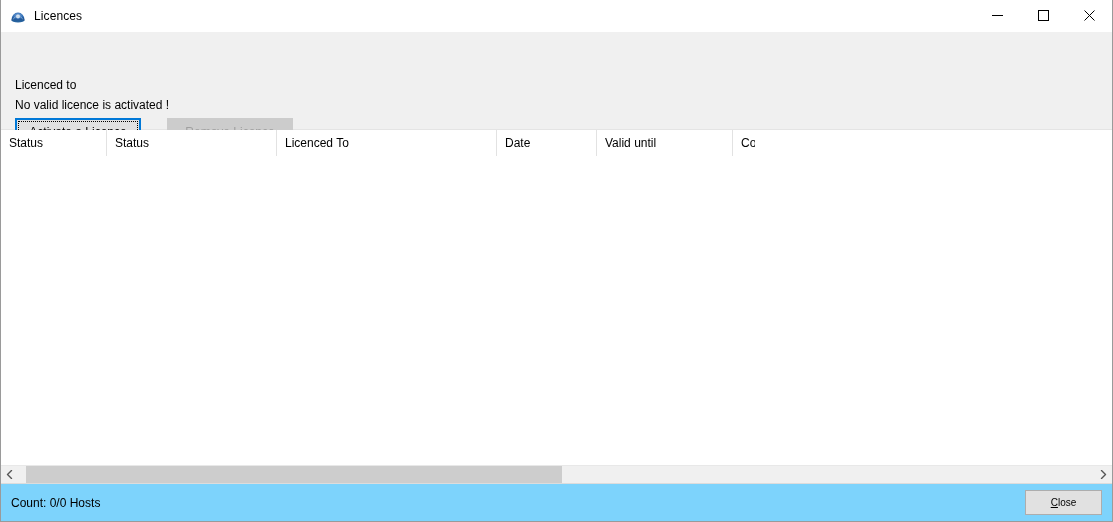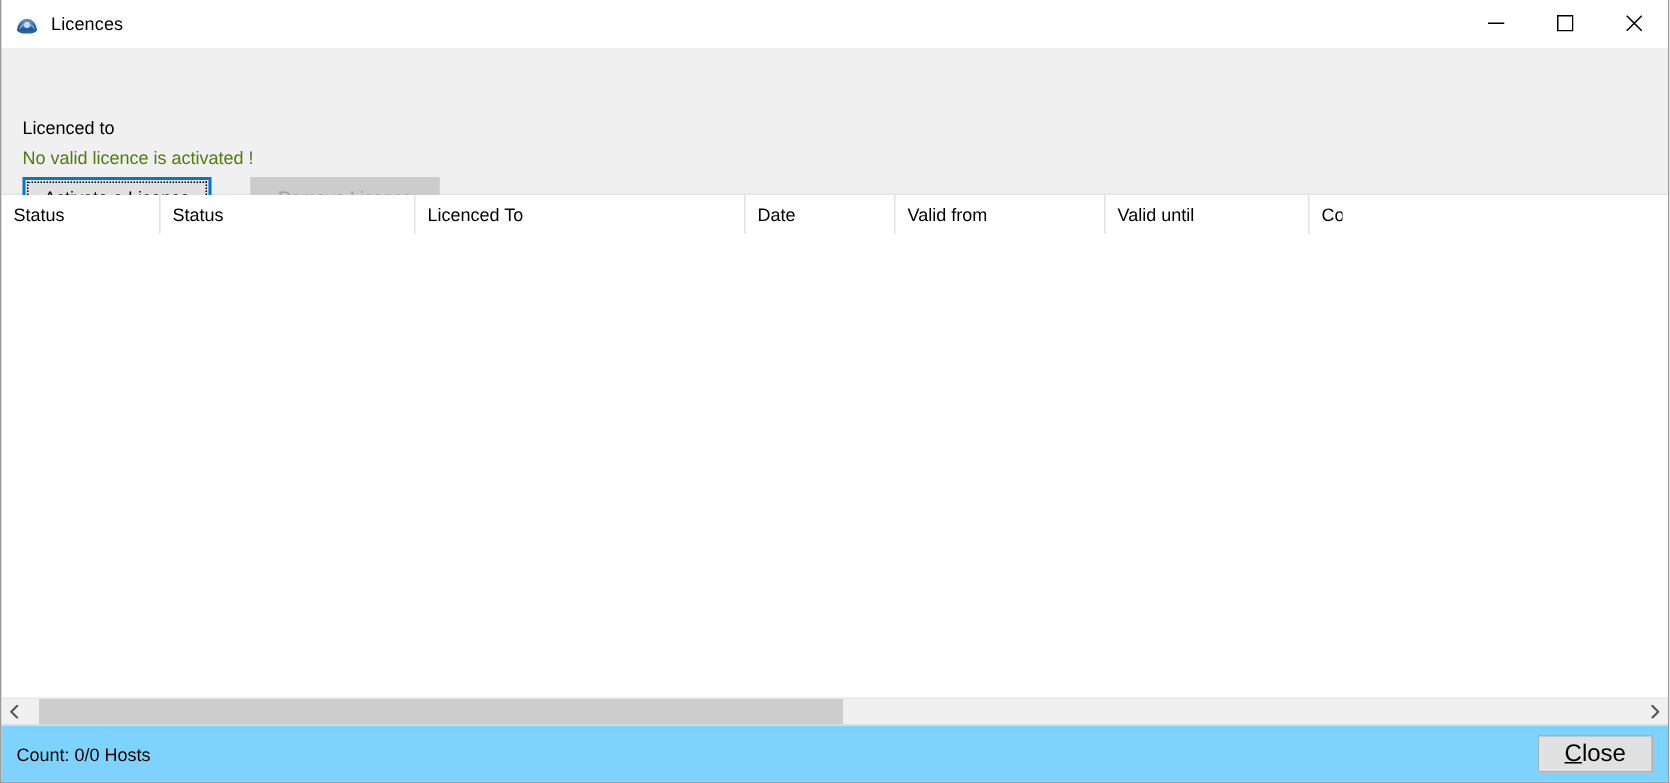--- a/index.html
+++ b/index.html
@@ -82,21 +82,21 @@
     left: 14px;
     top: 46px;
     font-size: 12px;
     color: #000000;
   }
   #licence-status {
     position: absolute;
     left: 14px;
     top: 66px;
     font-size: 12px;
-    color: #4d7c0f;
+    color: #000000;
   }
 
   #activate-button {
     position: absolute;
     left: 14px;
     top: 86px;
     width: 126px;
     height: 27px;
     box-sizing: border-box;
     background: #e1e1e1;
@@ -224,21 +224,21 @@
   #close-button {
     position: absolute;
     right: 10px;
     top: 6px;
     width: 77px;
     height: 25px;
     box-sizing: border-box;
     background: #e1e1e1;
     border: 1px solid #adadad;
     font-family: "Liberation Sans", sans-serif;
-    font-size: 16px;
+    font-size: 10px;
     color: #000000;
     cursor: default;
     padding: 0;
   }
   #close-button u { text-decoration: underline; }
 </style>
 </head>
 <body>
 
 <div id="window">
@@ -301,23 +301,20 @@
         </div>
         <div class="th" style="width: 170px;">
           <span>Status</span>
         </div>
         <div class="th" style="width: 220px;">
           <span>Licenced To</span>
         </div>
         <div class="th" style="width: 100px;">
           <span>Date</span>
         </div>
-        <div class="th" style="width: 140px;">
-          <span>Valid from</span>
-        </div>
         <div class="th" style="width: 136px;">
           <span>Valid until</span>
         </div>
         <div class="th" style="width: 23px;">
           <span>Co</span>
         </div>
       </div>
     <div id="table-body"></div>
   </div>
 

